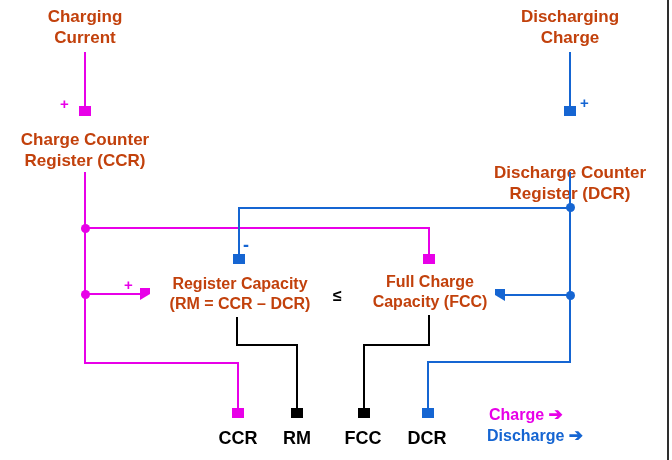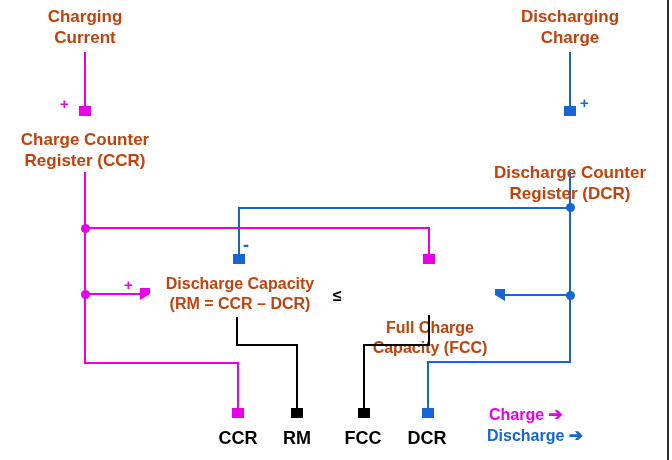--- a/index.html
+++ b/index.html
@@ -45,26 +45,26 @@
 
   <div class="node" style="left:505px;top:6px;width:130px;">Discharging
 Charge</div>
 
   <div class="node" style="left:5px;top:129px;width:160px;">Charge Counter
 Register (CCR)</div>
 
   <div class="node" style="left:480px;top:129px;width:180px;margin-top:33px;">Discharge Counter
 Register (DCR)</div>
 
-  <div class="node small" style="left:148px;top:274px;width:184px;">Discharge Capacity
+  <div class="node small" style="left:148px;top:274px;width:184px;">Register Capacity
 (RM = CCR – DCR)</div>
 
   <div class="comparator" style="left:333px;top:287px;">≤</div>
 
-  <div class="node small" style="left:354px;top:272px;width:152px;margin-top:46px;">Full Charge
+  <div class="node small" style="left:354px;top:272px;width:152px;">Full Charge
 Capacity (FCC)</div>
 
   <div class="op mgt" style="left:60px;top:96px;">+</div>
   <div class="op blt" style="left:580px;top:95px;">+</div>
   <div class="op mgt" style="left:124px;top:277px;">+</div>
   <div class="op blt" style="left:243px;top:238px;font-size:18px;">-</div>
 
   <div class="ln mg" style="left:84px;top:52px;width:2px;height:57px;"></div>
   <div class="arr down mg-a" style="left:79px;top:106px;"></div>
 

